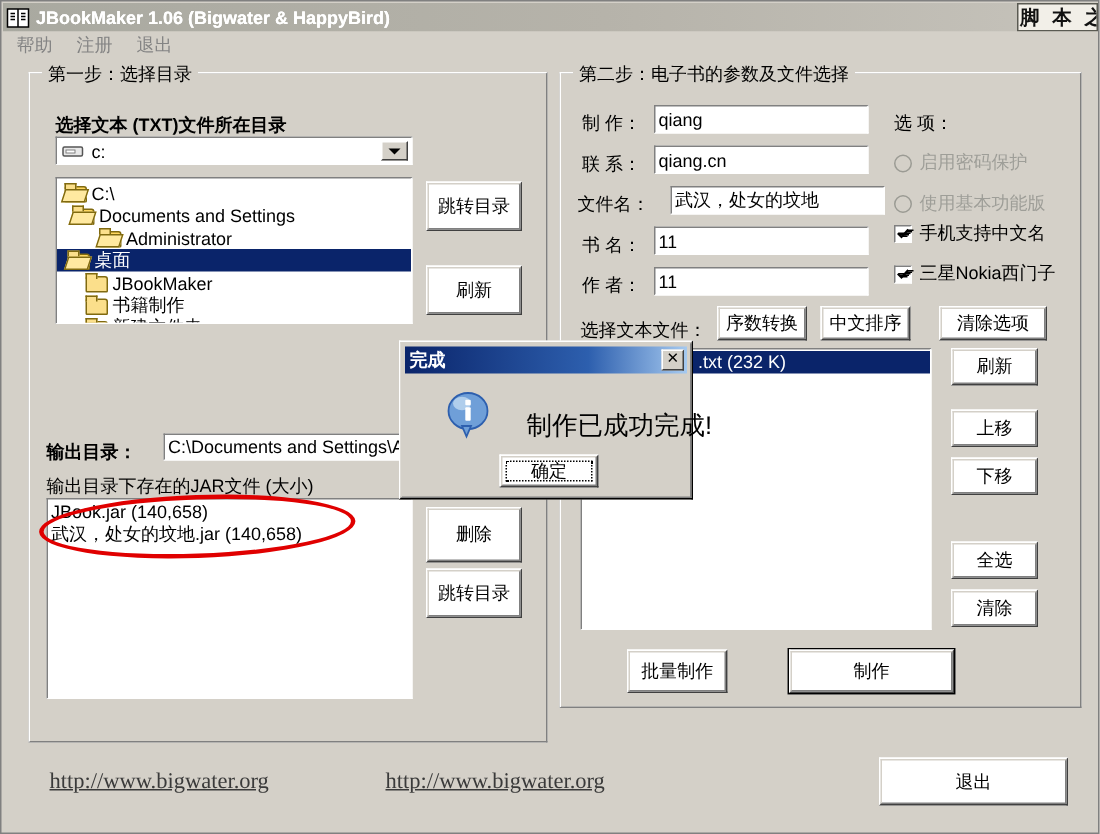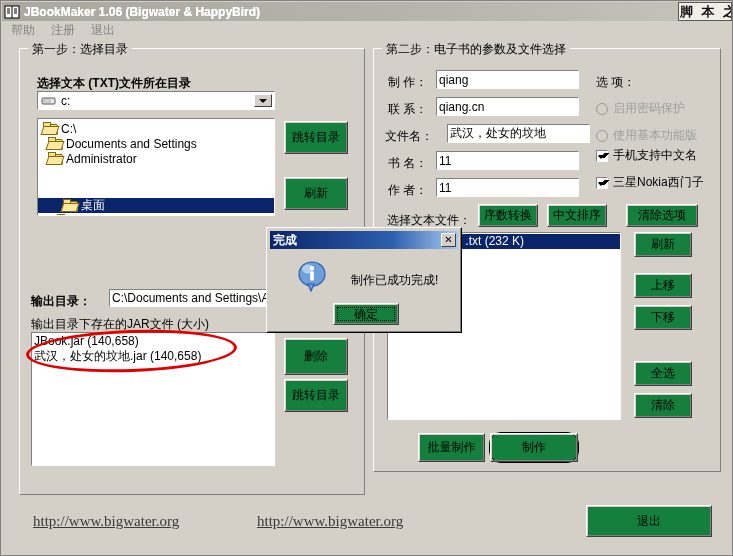--- a/index.html
+++ b/index.html
@@ -115,21 +115,21 @@
     overflow: hidden;
   }
   .textfield .tv {
     font-size: 12px; color: #000; padding-left: 2px;
     white-space: nowrap; overflow: hidden;
   }
 
   
   .btn {
     position: absolute;
-    background: #15803d;
+    background: #ffffff;
     border: 1px solid;
     border-color: #ffffff #404040 #404040 #ffffff;
     box-sizing: border-box;
     display: flex; align-items: center; justify-content: center;
     font-size: 12px; color: #000;
     cursor: default; user-select: none;
   }
   .btn .b2 {
     position: absolute; left:0; top:0; right:0; bottom:0;
     border: 1px solid;
@@ -288,21 +288,21 @@
     border-color: #ffffff #404040 #404040 #ffffff;
     box-sizing: border-box;
     display: flex; align-items: center; justify-content: center;
     font-size: 10px; font-weight: bold; color: #000; line-height: 1;
     font-family: "DejaVu Sans", sans-serif;
   }
   .info-icon {
     position: absolute; width: 30px; height: 32px;
   }
   .dlg-msg {
-    position: absolute; font-size: 12px; color: #000; white-space: nowrap;
+    position: absolute; font-size: 17px; color: #000; white-space: nowrap;
   }
 
   
   .link {
     position: absolute;
     font-family: "Liberation Serif", "DejaVu Serif", serif;
     font-size: 15px; color: #3a3a3a;
     text-decoration: underline; white-space: nowrap;
     cursor: pointer;
   }
@@ -380,28 +380,28 @@
         </span>
       <span>C:\</span>
     </div>
     <div class="tree-row" style="padding-left:9px;">
       <span class="folder open">
           <span class="back"></span>
           <span class="tab"></span>
         </span>
       <span>Documents and Settings</span>
     </div>
-    <div class="tree-row" style="padding-left:9px;">
+    <div class="tree-row" style="padding-left:27px;">
       <span class="folder open">
           <span class="back"></span>
           <span class="tab"></span>
         </span>
       <span>Administrator</span>
     </div>
-    <div class="tree-row sel" style="padding-left:24px;margin-top:32px;">
+    <div class="tree-row sel" style="padding-left:6px;">
       <span class="folder open">
           <span class="back"></span>
           <span class="tab"></span>
         </span>
       <span>桌面</span>
     </div>
     <div class="tree-row" style="padding-left:18px;">
       <span class="folder">
           <span class="back"></span>
           <span class="tab"></span>
@@ -549,21 +549,21 @@
   </div>
   <div class="btn" style="left:633px; top:392px; width:58px; height:25px;">
     <span class="b2"></span>
     <span class="blabel">清除</span>
   </div>
 
   <div class="btn" style="left:417px; top:432px; width:67px; height:29px;">
     <span class="b2"></span>
     <span class="blabel">批量制作</span>
   </div>
-  <div class="btn default" style="left:488px; top:431px; width:90px; height:31px;border-radius:12px;">
+  <div class="btn default" style="left:524px; top:431px; width:112px; height:31px;">
     <span class="b2"></span>
       <span class="b3"></span>
     <span class="blabel">制作</span>
   </div>
 
   <div class="link" style="left:32px; top:512px;">http://www.bigwater.org</div>
   <div class="link" style="left:256px; top:512px;">http://www.bigwater.org</div>
   <div class="btn" style="left:585px; top:504px; width:126px; height:32px;">
     <span class="b2"></span>
     <span class="blabel">退出</span>

